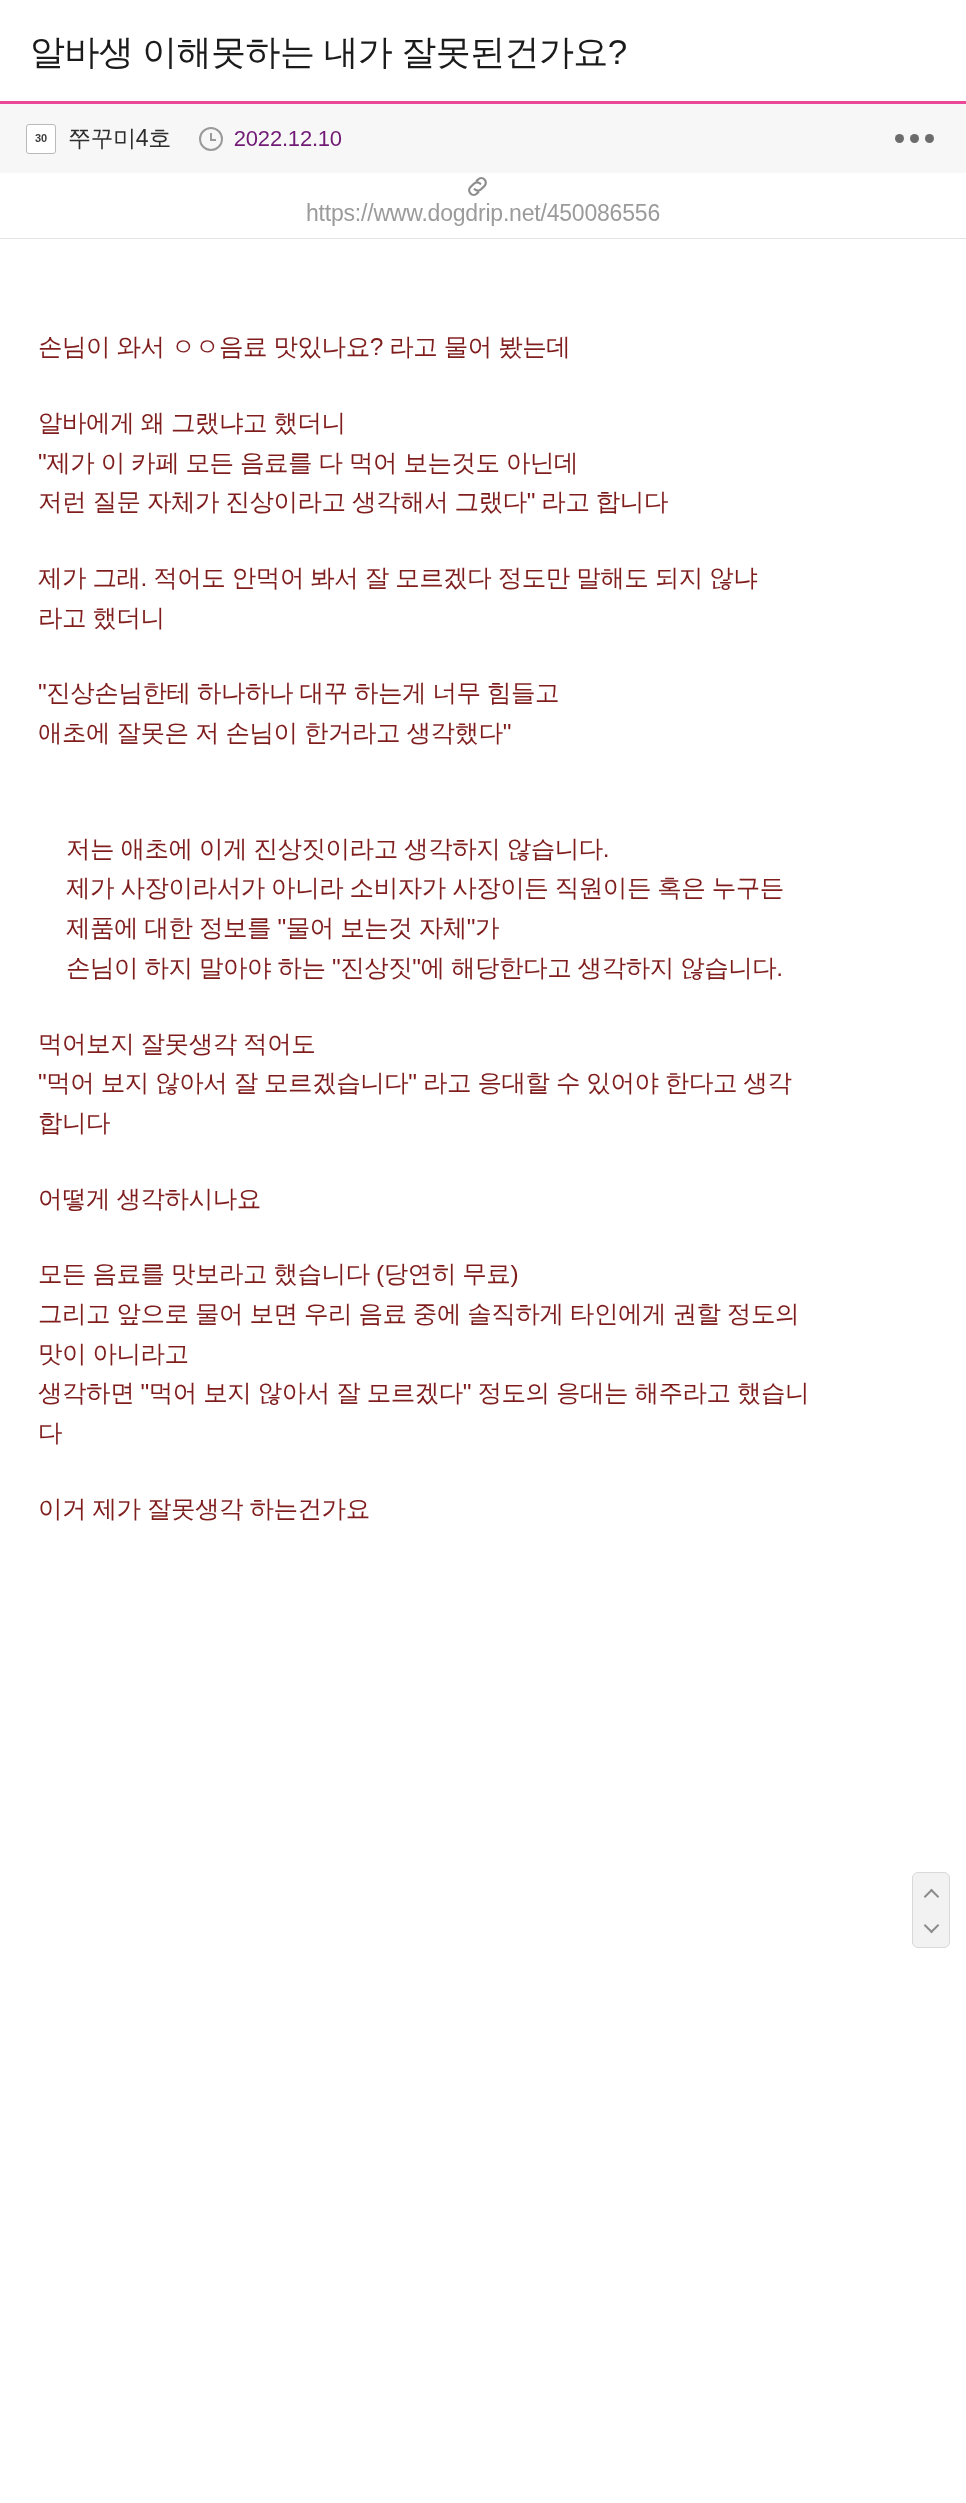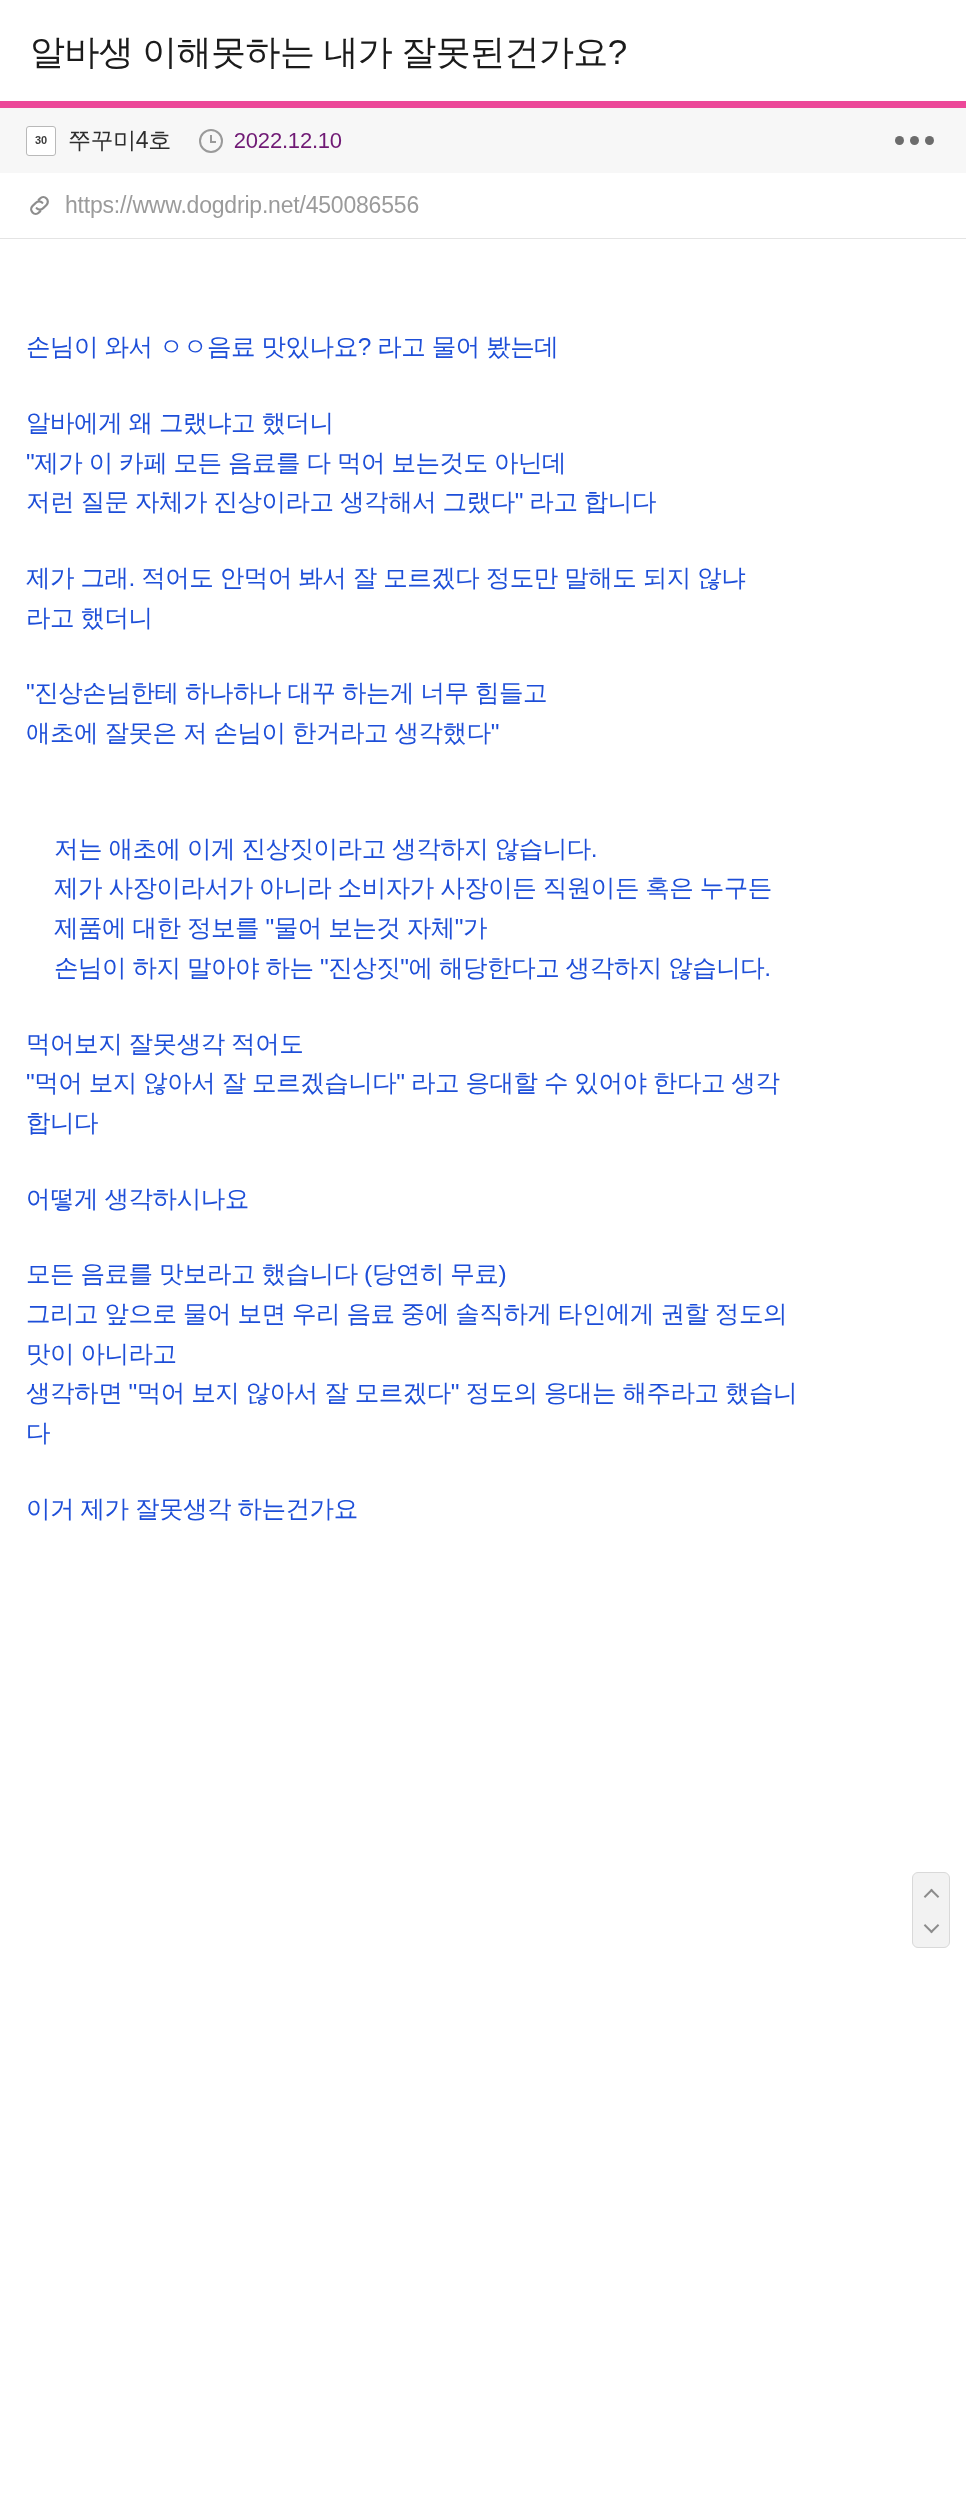--- a/index.html
+++ b/index.html
@@ -30,21 +30,21 @@
     font-size: 35px;
     font-weight: normal;
     line-height: 1.35;
     letter-spacing: -0.6px;
     color: #1b1b1b;
     margin: 0;
   }
 
   
   .meta-bar {
-    border-top: 7px solid #ec4899;
+    border-top: 3px solid #ec4899;
     background: #f7f7f7;
     height: 72px;
     display: flex;
     align-items: center;
     padding: 0 26px;
     position: relative;
   }
   .source-badge {
     width: 30px;
     height: 30px;
@@ -113,44 +113,45 @@
   }
 
   
   .url-bar {
     height: 66px;
     border-bottom: 1px solid #e4e4e4;
     display: flex;
     align-items: center;
     padding: 0 26px;
     background: #ffffff;
+    flex-direction: column;
   }
   .link-icon {
     width: 27px;
     height: 27px;
     margin-right: 12px;
     flex: 0 0 auto;
     color: #8d8d8d;
   }
   .url-text {
     font-size: 23px;
     color: #9b9b9b;
     letter-spacing: -0.2px;
     white-space: nowrap;
     overflow: hidden;
     text-overflow: ellipsis;
   }
 
   
   .body-wrap {
-    padding: 88px 26px 40px 26px;
+    padding: 88px 26px 40px 38px;
     font-size: 24.5px;
     line-height: 1.62;
     letter-spacing: -0.45px;
-    color: #1d4ed8;
+    color: #7f1d1d;
   }
   .para {
     margin: 0 0 36px 0;
     white-space: pre-wrap;
   }
   .para.gap-lg { margin-bottom: 76px; }
   .para.indent {
     padding-left: 28px;
   }
 

